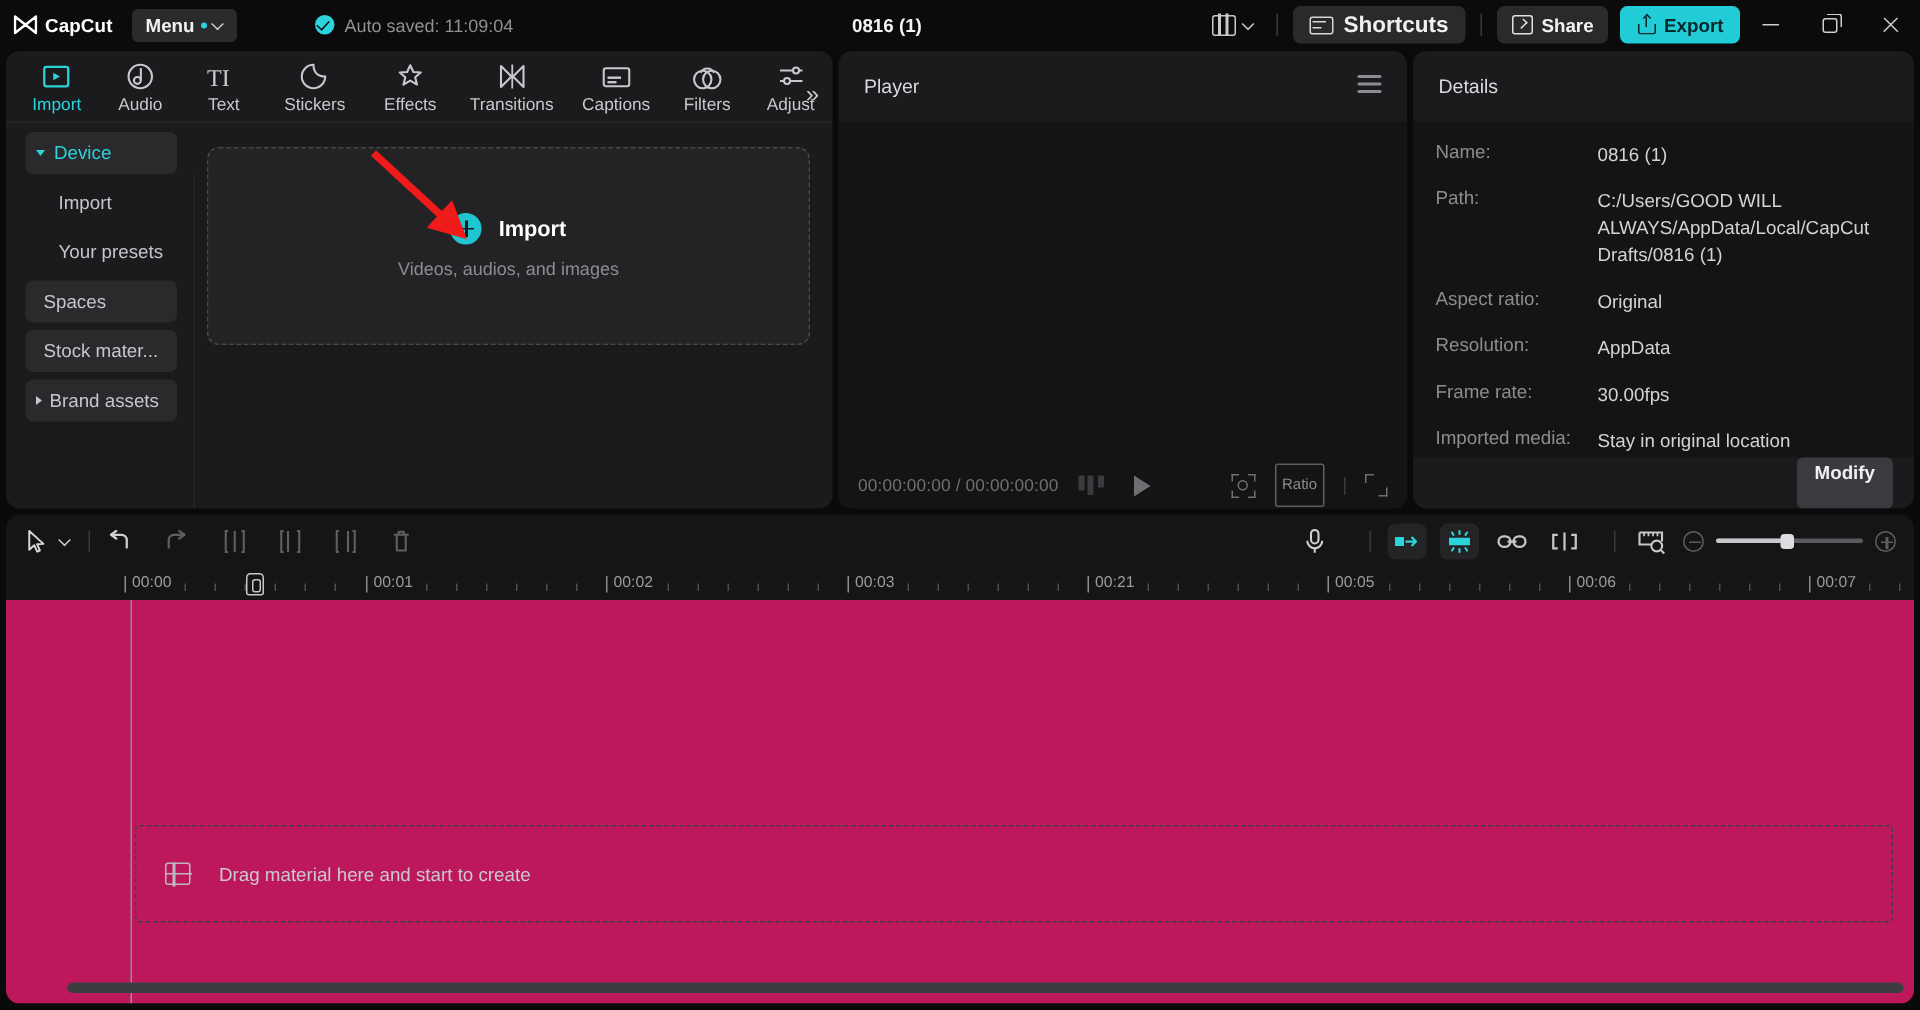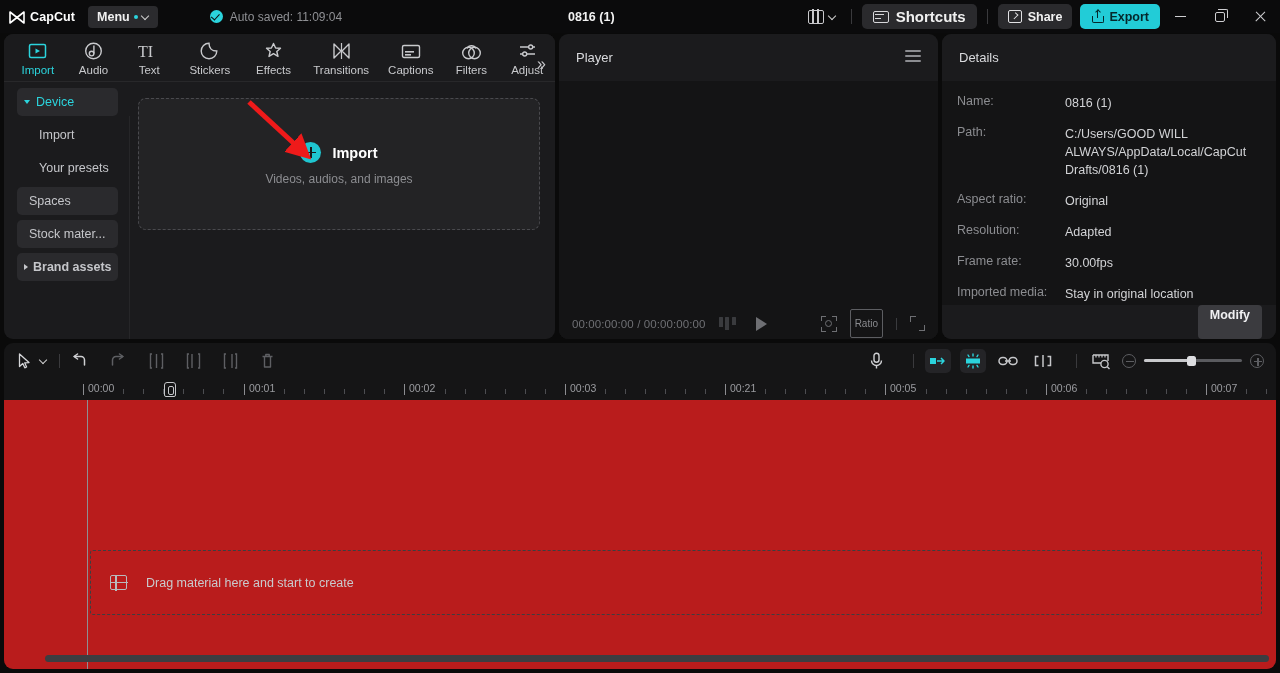--- a/index.html
+++ b/index.html
@@ -182,21 +182,21 @@
   .slider-track { width:98px; height:3px; background:#5a5b5f; border-radius:2px; position:relative; margin:0 8px; }
   .slider-track .fill { position:absolute;left:0;top:0;height:3px;width:48px;background:#c8c9cc;border-radius:2px; }
   .slider-knob { position:absolute; left:43px; top:-3.5px; width:9px;height:10px;background:#dcdde0;border-radius:2.5px; }
   .circ { width:14px;height:14px;border:1.4px solid #5d5e62;border-radius:50%;position:relative; }
   .circ i{position:absolute;background:#5d5e62;}
 
   .ruler { position:relative; height:22px; background:#151516; }
   .tick { position:absolute; top:11px; width:1px; height:5px; background:#4c4d51; }
   .tick.maj { top:6px; height:11px; background:#8c8d91; }
   .tlabel { position:absolute; top:4px; color:#9b9ca0; font-size:10.5px; }
-  .tl-body { position:relative; height:269px; background:#b91c1c; }
+  .tl-body { position:relative; height:269px; background:#be185d; }
   .playhead { position:absolute; left:83px; top:0; width:1px; height:269px; background:#8e8f93; }
   .ph-handle {
     position:absolute; left:77px; top:-18px; width:12px; height:15px;
     border:1.6px solid #c6c7ca; border-radius:3px 3px 2px 2px; background:#151516;
   }
   .ph-handle::after{content:'';position:absolute;left:2.6px;top:2.5px;width:4.8px;height:7px;border:1.4px solid #c6c7ca;border-radius:2px;}
   .dropzone {
     position:absolute; left:86px; top:150px; width:1172px; height:65px;
     border:1px dashed #3d3e41; border-radius:3px; display:flex; align-items:center; padding-left:19px; gap:19px;
   }
@@ -378,21 +378,21 @@
         </div>
         <div class="side-item sub">
           <span>Your presets</span>
         </div>
         <div class="side-item sel">
           <span>Spaces</span>
         </div>
         <div class="side-item sel">
           <span>Stock mater...</span>
         </div>
-        <div class="side-item sel" style="padding-left:7px;font-weight:bold;">
+        <div class="side-item sel" style="padding-left:7px;">
           <span class="tri grey"></span>
           <span>Brand assets</span>
         </div>
       </div>
 
       <div class="media-main">
         <div class="import-drop">
           <div class="import-row">
             <span class="plus-circle"></span>
             <span class="import-label">Import</span>
@@ -460,21 +460,21 @@
       <div class="drow">
         <span class="dlabel">Path:</span>
         <span class="dval" style="width:190px;">C:/Users/GOOD WILL ALWAYS/AppData/Local/CapCut Drafts/0816 (1)</span>
       </div>
       <div class="drow">
         <span class="dlabel">Aspect ratio:</span>
         <span class="dval">Original</span>
       </div>
       <div class="drow">
         <span class="dlabel">Resolution:</span>
-        <span class="dval">Adapted</span>
+        <span class="dval">AppData</span>
       </div>
       <div class="drow">
         <span class="dlabel">Frame rate:</span>
         <span class="dval">30.00fps</span>
       </div>
       <div class="drow">
         <span class="dlabel">Imported media:</span>
         <span class="dval">Stay in original location</span>
       </div>
       <div class="modify-bar">

